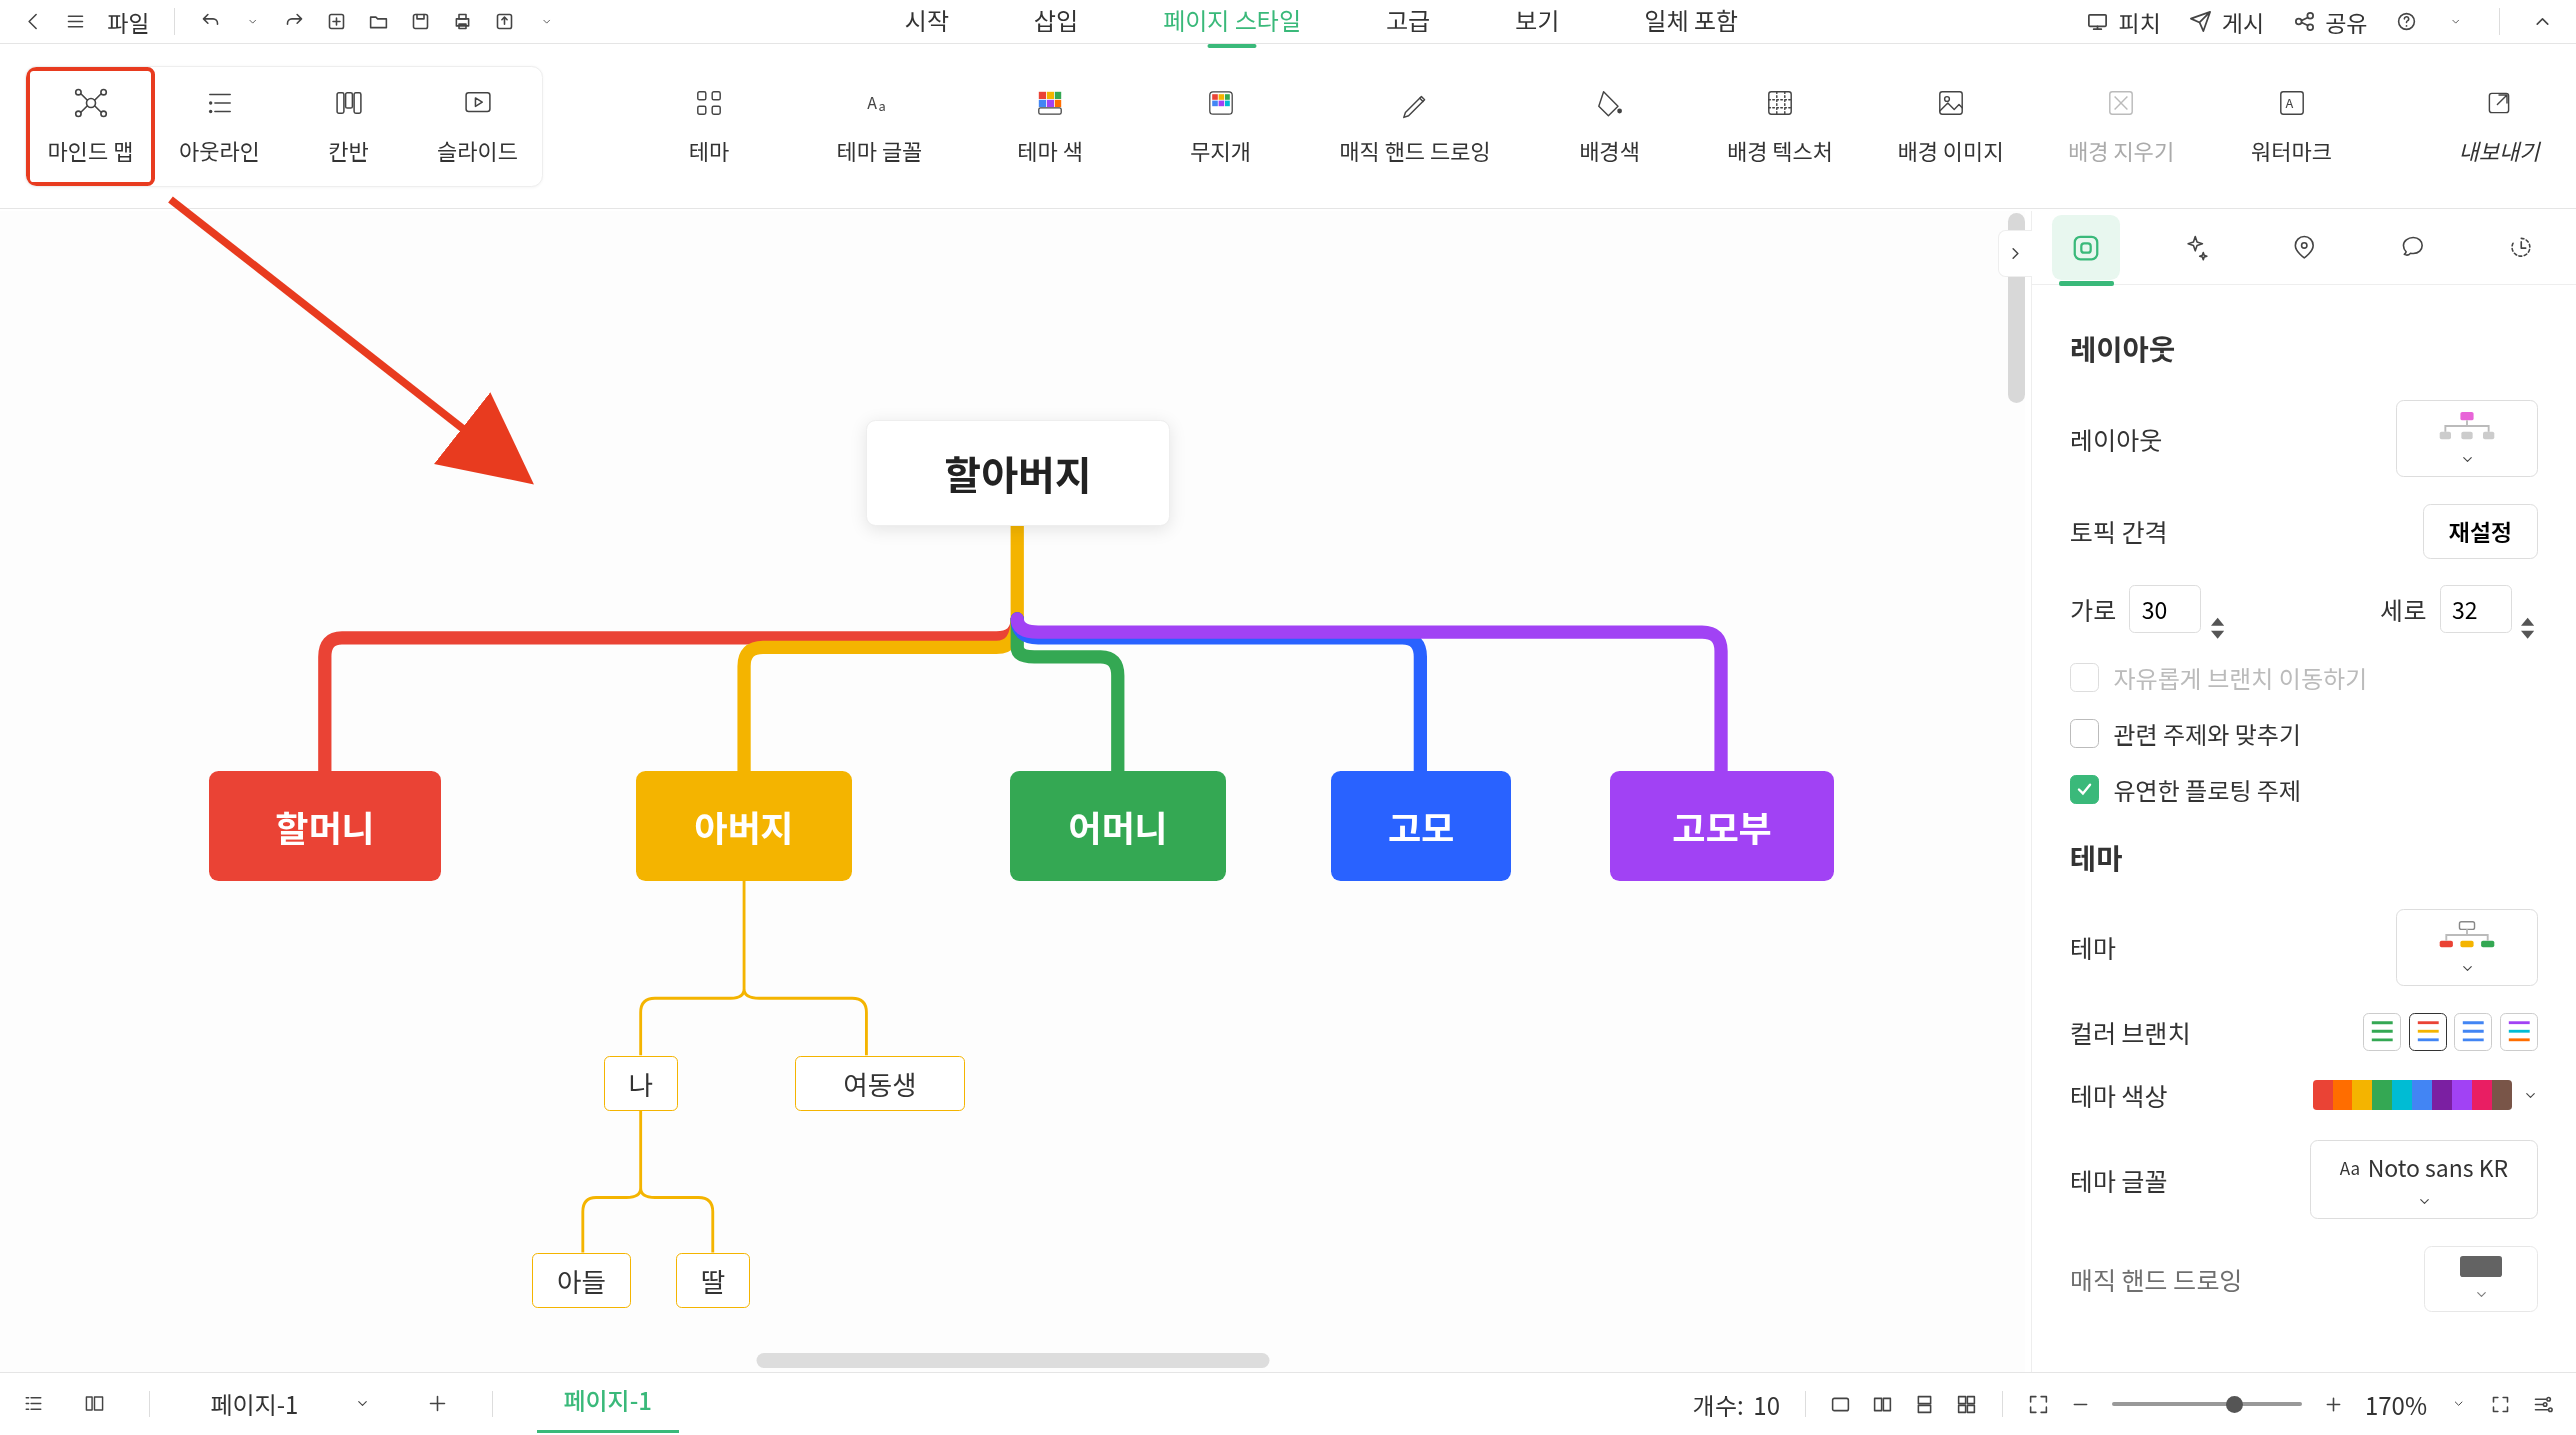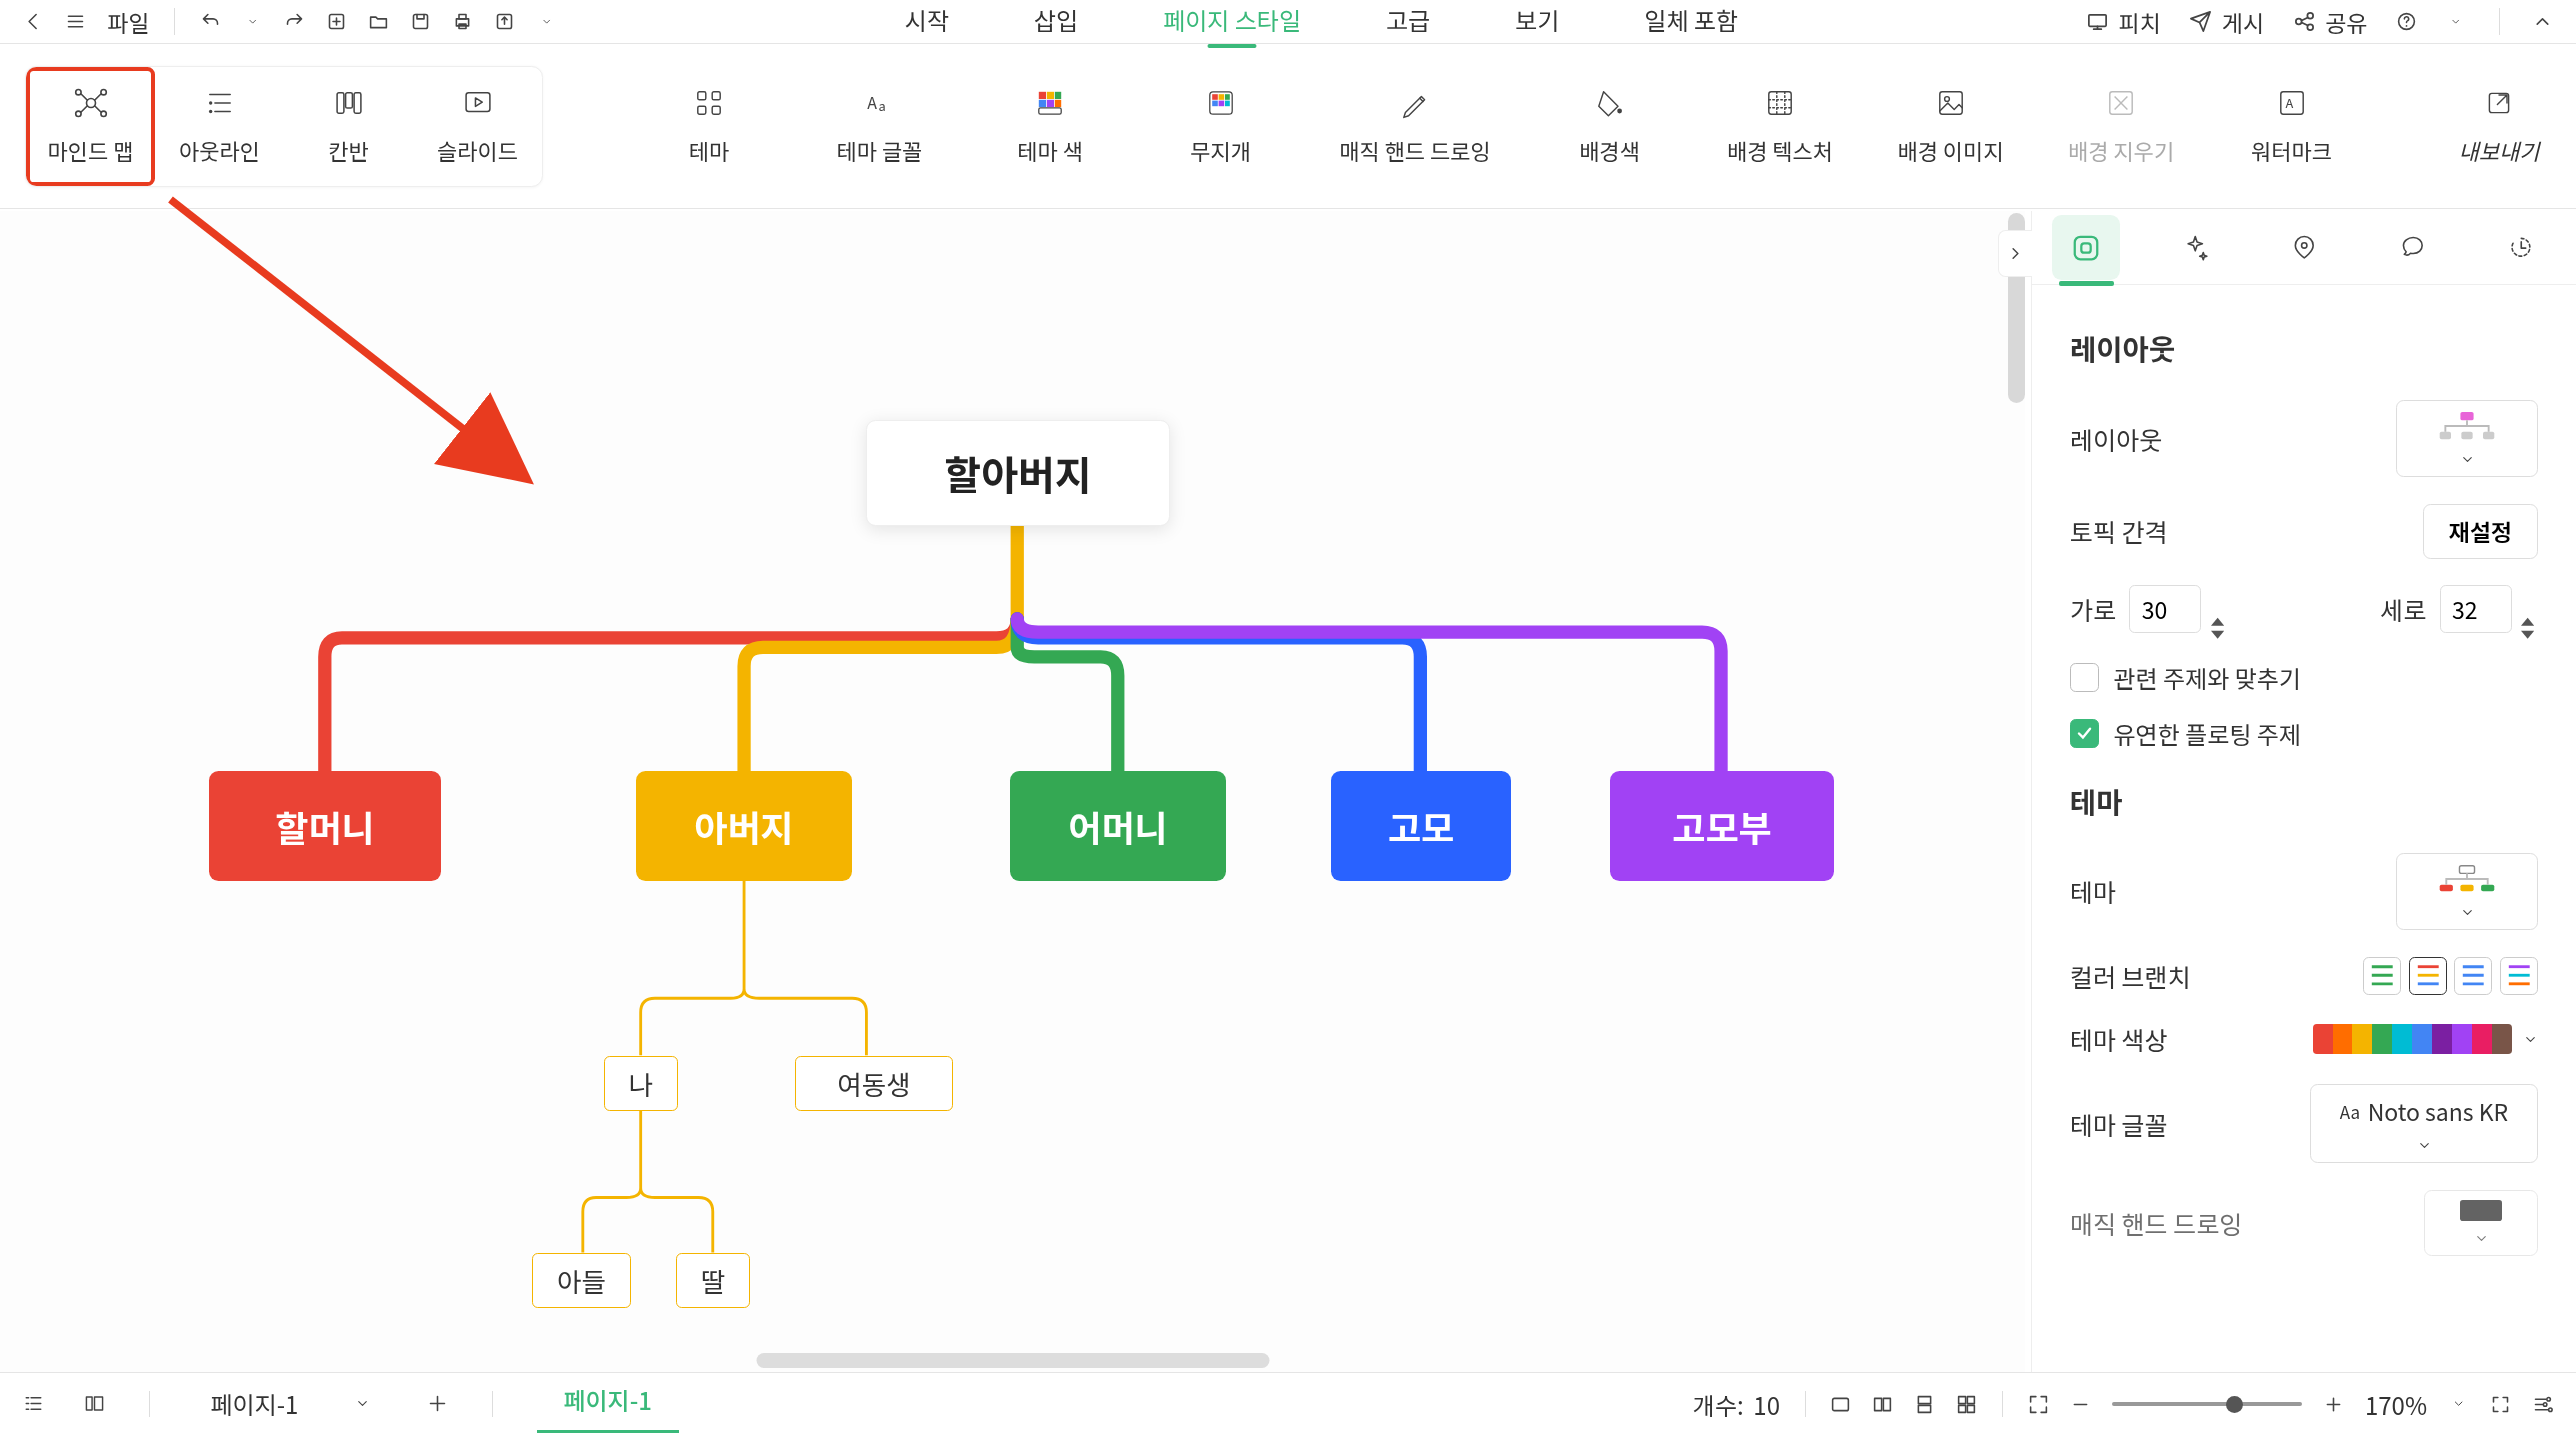--- a/index.html
+++ b/index.html
@@ -37,21 +37,21 @@
 
   .root-node { position:absolute; left:866px; top:209px; width:304px; height:106px; background:#fff; border:0.9px solid #eee; border-radius:9.5px; box-shadow:0 3.8px 17px rgba(0,0,0,.10); display:flex; align-items:center; justify-content:center; font-size:40px; font-weight:700; color:#222;}
   .branch { position:absolute; height:110px; border-radius:9.5px; display:flex; align-items:center; justify-content:center; font-size:36px; font-weight:700; color:#fff; }
   .b-red    { left:209px;  top:560px; width:232px; background:#ea4335; }
   .b-yellow { left:636px;  top:560px; width:216px; background:#f4b400; }
   .b-green  { left:1010px; top:560px; width:216px; background:#34a853; }
   .b-blue   { left:1331px; top:560px; width:180px; background:#2962ff; }
   .b-purple { left:1610px; top:560px; width:224px; background:#a142f4; }
   .sub-node { position:absolute; border:1.9px solid #f4b400; background:#fff; border-radius:5.7px; display:flex; align-items:center; justify-content:center; font-size:26.6px; color:#333; }
   .sub-na  { left:604px;  top:845px; width:74px;  height:55px; }
-  .sub-sis { left:795px;  top:845px; width:158px; height:55px; }
+  .sub-sis { left:795px;  top:845px; width:170px; height:55px; }
   .sub-son { left:532px;  top:1042px; width:99px; height:55px; }
   .sub-dau { left:676px;  top:1042px; width:74px;  height:55px; }
 
   svg.connectors { position:absolute; left:0; top:0; width:100%; height:100%; pointer-events:none; }
 
   
   .right-panel { position:absolute; right:0; top:211px; bottom:63px; width:545px; background:#fff; border-left:0.9px solid #eee; display:flex; flex-direction:column;}
   .rp-collapse { position:absolute; left:-34px; top:19px; width:34px; height:47px; background:#fff; border:0.9px solid #eee; border-right:none; border-radius:7.6px 0 0 7.6px; display:flex; align-items:center; justify-content:center; cursor:pointer; }
   .rp-tabs { height:74px; display:flex; align-items:center; justify-content:space-around; border-bottom:0.9px solid #eee;}
   .rp-tab { width:68px; height:65px; display:flex; align-items:center; justify-content:center; cursor:pointer; position:relative; }
@@ -504,20 +504,24 @@
                   <path d="M0 6 L5 0 L10 6 Z" fill="#555"></path>
                 </svg></div>
               <div><svg viewBox="0 0 10 6" width="13.3" height="9.5">
                   <path d="M0 0 L5 6 L10 0 Z" fill="#555"></path>
                 </svg></div>
             </span>
         </span>
       </span>
     </div>
 
+    <div class="check-row disabled">
+      <span class="checkbox" style="border-color:#ddd"></span>
+      <span>자유롭게 브랜치 이동하기</span>
+    </div>
     <div class="check-row">
       <span class="checkbox"></span>
       <span>관련 주제와 맞추기</span>
     </div>
     <div class="check-row">
       <span class="checkbox checked">
           <svg viewBox="0 0 24 24" width="19" height="19">
             <path d="M5 12l5 5 9-11" stroke="#fff" stroke-width="3" fill="none" stroke-linecap="round"></path>
           </svg>
         </span>

